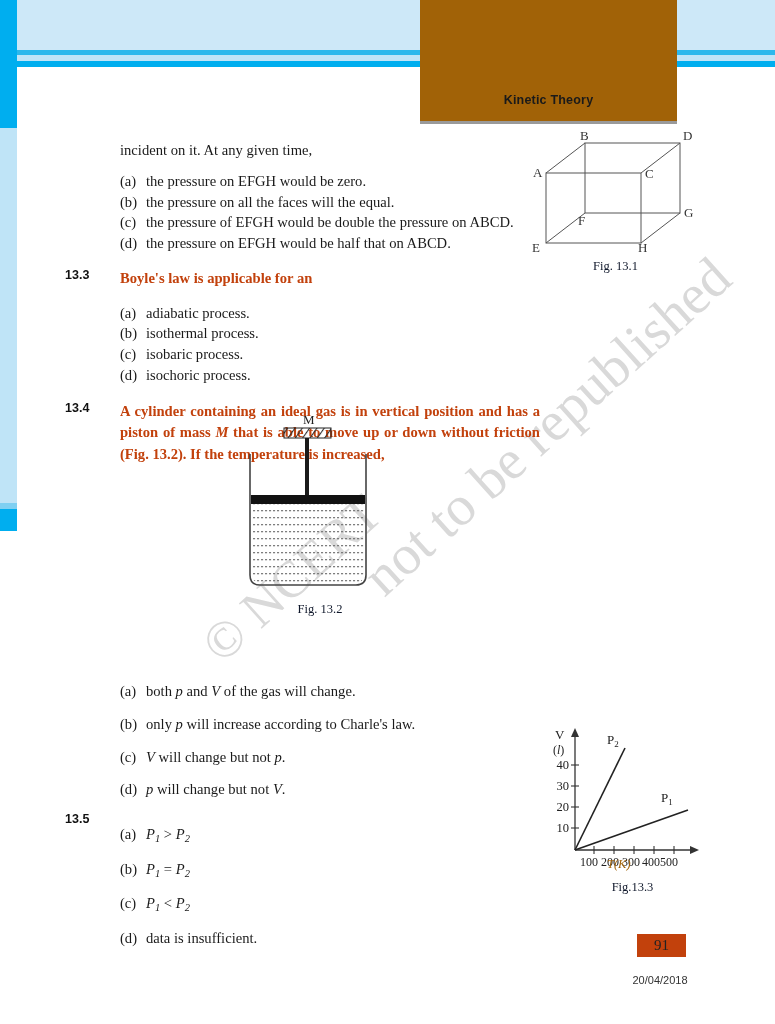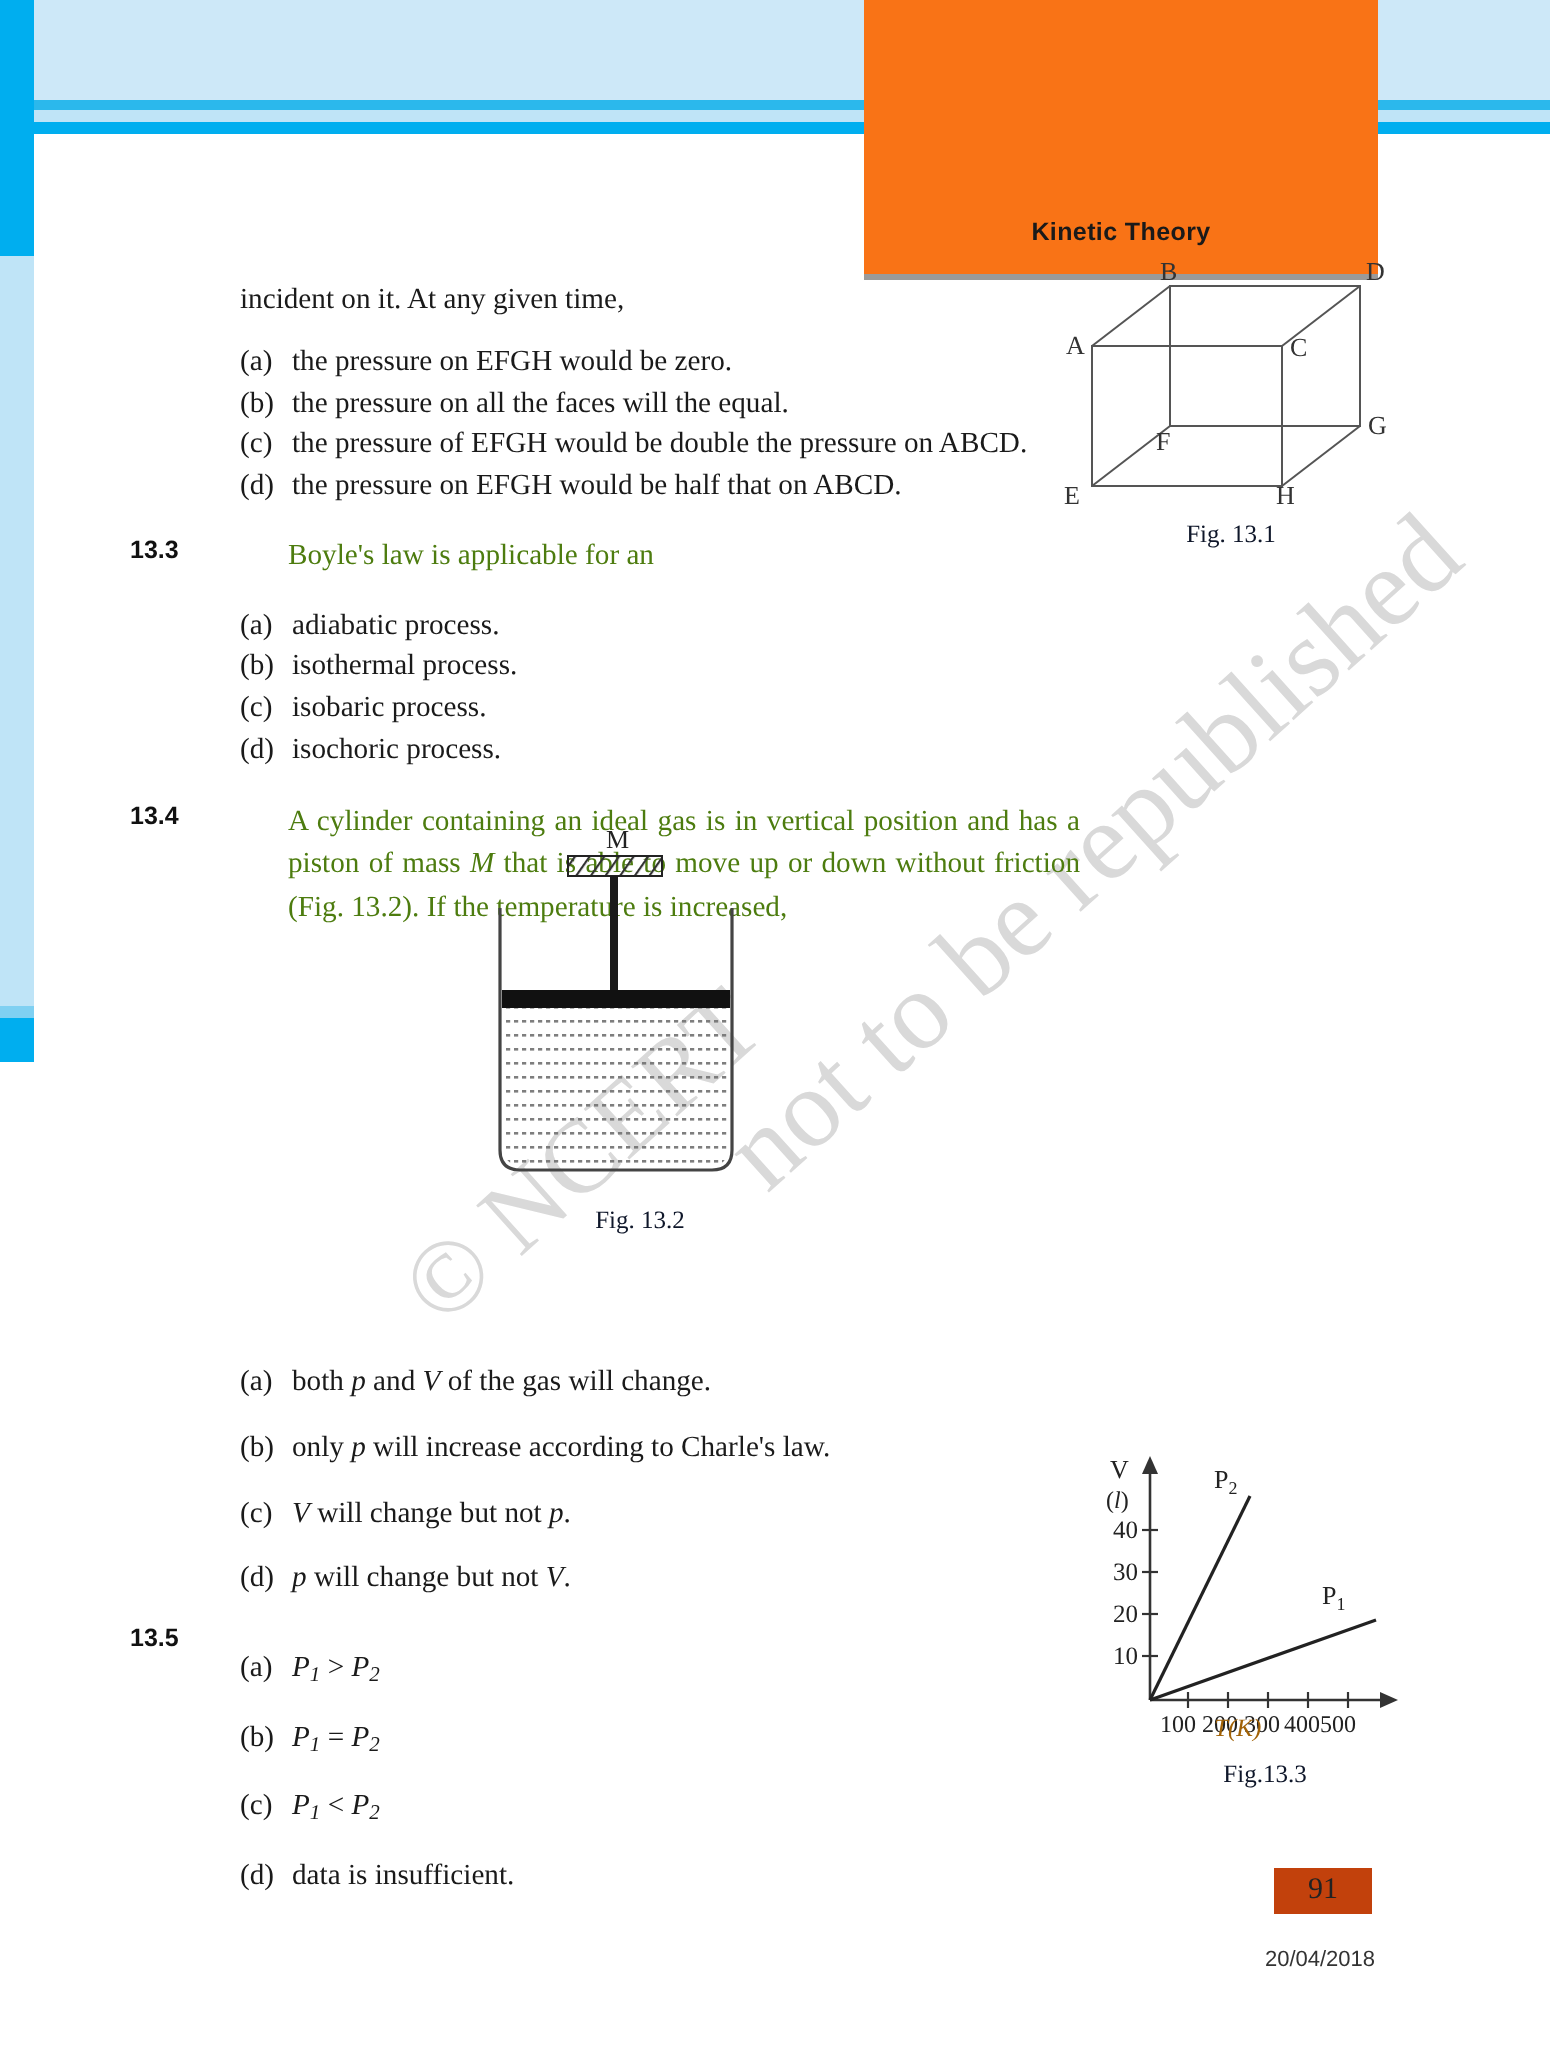--- a/index.html
+++ b/index.html
@@ -41,22 +41,22 @@
     position:absolute; left:0; top:503px; width:17px; height:6px;
     background:#7fd0f2;
   }
   .left-strip-bot {
     position:absolute; left:0; top:509px; width:17px; height:22px;
     background:#00aeef;
   }
 
   
   .chapter-box {
-    position:absolute; left:432px; top:0; width:257px; height:140px;
-    background:#f97316;
+    position:absolute; left:420px; top:0; width:257px; height:124px;
+    background:#a16207;
     border-bottom:3px solid #9a9a9a;
   }
   .chapter-title {
     position:absolute; left:0; right:0; bottom:14px;
     text-align:center;
     font-family:"Liberation Sans", sans-serif;
     font-weight:bold;
     font-size:12.5px;
     color:#1a1a1a;
     letter-spacing:.2px;
@@ -81,30 +81,31 @@
   .wm-1 { left:40px;  top:330px; transform:rotate(-42deg); }
   .wm-2 { left:200px; top:260px; transform:rotate(-42deg); font-size:56px; }
 
   
   .content {
     position:absolute;
     left:0; top:128px; width:775px;
     z-index:10;
     margin-top:12px;
   }
-  .qrow { position:relative; display:flex;padding-left:24px; }
+  .qrow { position:relative; display:flex; }
   .qnum {
     position:absolute; left:65px; top:0;
     font-family:"Liberation Sans", sans-serif;
     font-weight:bold; font-size:12.5px; color:#111;
   }
   .qtext {
     margin-left:120px; margin-right:235px;
-    font-size:14.6px; line-height:1.5; color:#4d7c0f;
+    font-size:14.6px; line-height:1.5; color:#c2410c;
     text-align:justify;
+    font-weight:bold;
   }
   .qtext.wide { margin-right:235px; }
   .lead {
     margin-left:120px; margin-right:235px;
     font-size:14.6px; line-height:1.5; color:#1a1a1a;
   }
 
   .opts { margin-top:9px; }
   .opt {
     display:flex;

